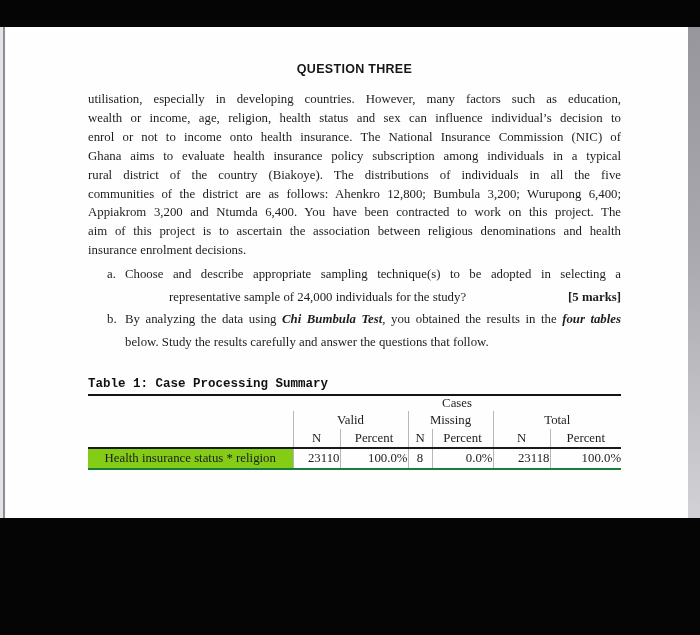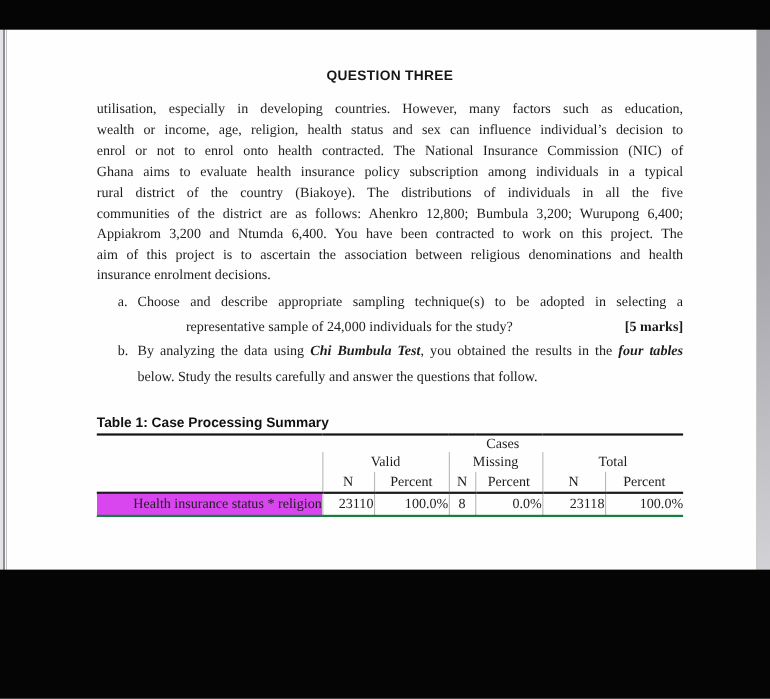--- a/index.html
+++ b/index.html
@@ -39,56 +39,56 @@
   .qlist{margin-top:3px;}
   .item{position:relative;padding-left:37px;}
   .item-label{position:absolute;left:19px;top:0;font-size:12.8px;line-height:22.5px;}
   .il{font-size:12.8px;line-height:22.5px;}
   .il.just{text-align:justify;text-align-last:justify;}
   .il.flexrow{display:flex;justify-content:space-between;margin-left:44px;}
   .marks{font-weight:bold;}
   .bi{font-weight:bold;font-style:italic;}
   .tblock{margin-top:20px;}
   .tcaption{
-    font-family:Liberation Sans, sans-serif;font-weight:bold;
+    font-family:Liberation Mono, monospace;font-weight:bold;
     font-size:12.5px;color:#111;padding-bottom:3px;margin-top:24px;
   }
   table.spss{
     border-collapse:collapse;table-layout:fixed;width:533px;
     border-top:2px solid #141414;border-bottom:2px solid #15803d;
     font-size:12.8px;color:#1d1d1d;
   }
   table.spss td{padding:0;vertical-align:middle;overflow:hidden;white-space:nowrap;}
   tr.r-cases{height:15px;}
   tr.r-groups{height:18px;}
   tr.r-sub{height:19px;}
   tr.r-data{height:21px;}
   td.cases{text-align:center;padding-right:78px;}
   td.grp{text-align:center;}
   td.sub{text-align:center;}
   td.vdiv{border-right:1px solid #b8b8b8;}
   tr.r-sub td{border-bottom:2px solid #1a1a1a;}
-  td.rowlabel{background:#d946ef;text-align:right;padding-left:2px;margin-top:34px;}
+  td.rowlabel{background:#84cc16;text-align:center;padding-left:2px;margin-top:34px;}
   td.num{text-align:right;padding-right:5px;}
   td.num.center{text-align:center;padding-right:0;}
 </style>
 </head>
 <body>
 
 <div class="letterbox top"></div>
 
 <div class="page">
   <div class="content">
 
     <div class="q-title">QUESTION THREE</div>
 
     <div class="para">
         <div class="jl">utilisation, especially in developing countries. However, many factors such as education,</div>
         <div class="jl">wealth or income, age, religion, health status and sex can influence individual’s decision to</div>
-        <div class="jl">enrol or not to enrol onto health contracted. The National Insurance Commission (NIC) of</div>
+        <div class="jl">enrol or not to income onto health insurance. The National Insurance Commission (NIC) of</div>
         <div class="jl">Ghana aims to evaluate health insurance policy subscription among individuals in a typical</div>
         <div class="jl">rural district of the country (Biakoye). The distributions of individuals in all the five</div>
         <div class="jl">communities of the district are as follows: Ahenkro 12,800; Bumbula 3,200; Wurupong 6,400;</div>
         <div class="jl">Appiakrom 3,200 and Ntumda 6,400. You have been contracted to work on this project. The</div>
         <div class="jl">aim of this project is to ascertain the association between religious denominations and health</div>
         <div class="jl jl-last">insurance enrolment decisions.</div>
       </div>
 
     <div class="qlist">
 

